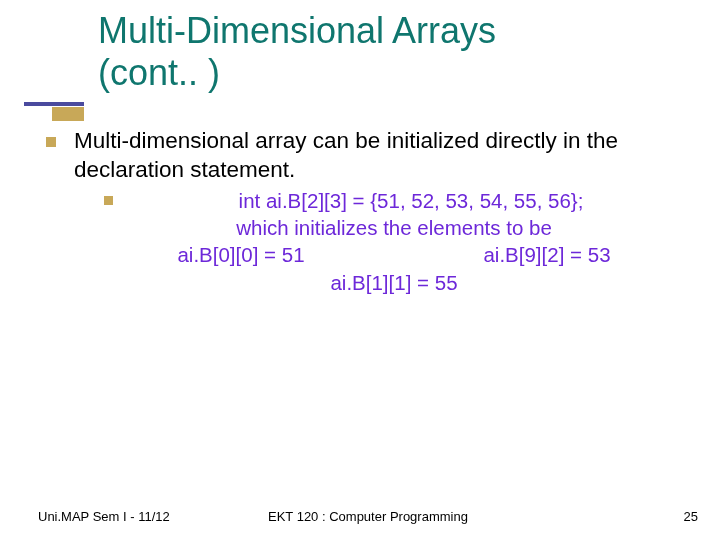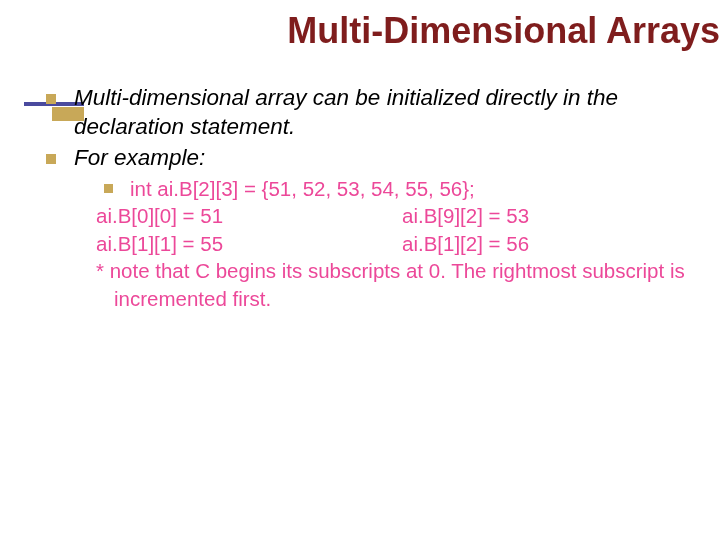--- a/index.html
+++ b/index.html
@@ -32,32 +32,30 @@
   .title-tab {
     position: absolute;
     left: 52px;
     top: 107px;
     width: 32px;
     height: 14px;
     background: #c8a858;
   }
   h1.title {
     font-size: 36px;
-    font-weight: 700;
-    color: #7f1d1d;
+    font-weight: 400;
+    color: #0f766e;
     line-height: 1.18;
     font-family: Verdana, Geneva, sans-serif;
-    text-align: right;
   }
   .body-area {
     padding: 0 28px 0 38px;
   }
   ul.bullets {
     list-style: none;
-    font-style: italic;
   }
   ul.bullets > li {
     position: relative;
     padding-left: 36px;
     font-size: 22.5px;
     line-height: 1.28;
     color: #000;
     margin-bottom: 2px;
   }
   ul.bullets > li::before {
@@ -66,21 +64,22 @@
     left: 8px;
     top: 10px;
     width: 10px;
     height: 10px;
     background: #c8a858;
   }
   .sub-area {
     padding-left: 58px;
     font-size: 20.5px;
     line-height: 1.34;
-    color: #ec4899;
+    color: #6d28d9;
+    text-align: center;
   }
   .sub-line {
     position: relative;
   }
   .sub-bullet {
     position: relative;
     padding-left: 34px;
   }
   .sub-bullet::before {
     content: "";
@@ -117,41 +116,43 @@
   .footer-center { flex: 1 1 auto; text-align: left; }
   .footer-right { flex: 0 0 60px; text-align: right; color: #000; }
 </style>
 </head>
 <body>
 <div class="slide">
 
   <div class="title-area">
     <h1 class="title">
       <span>Multi-Dimensional Arrays</span><br>
+      <span>(cont.. )</span>
     </h1>
   </div>
   <div class="title-underline"></div>
   <div class="title-tab"></div>
 
   <div class="body-area">
     <ul class="bullets">
       <li>Multi-dimensional array can be initialized directly in the declaration statement.</li>
-      <li>For example:</li>
     </ul>
 
     <div class="sub-area">
       <div class="sub-line sub-bullet">int ai.B[2][3] = {51, 52, 53, 54, 55, 56};</div>
+      <div class="sub-line">which initializes the elements to be</div>
       <div class="grid-line">
         <span class="grid-cell">ai.B[0][0] = 51</span>
         <span class="grid-cell">ai.B[9][2] = 53</span>
       </div>
       <div class="grid-line">
         <span class="grid-cell">ai.B[1][1] = 55</span>
-        <span class="grid-cell">ai.B[1][2] = 56</span>
-      </div>
-      <div class="sub-line note-indent">
-        <span>* note that C begins its subscripts at 0. The rightmost subscript is incremented first.</span>
       </div>
     </div>
   </div>
 
+  <div class="footer">
+    <span class="footer-left">Uni.MAP Sem I - 11/12</span>
+    <span class="footer-center">EKT 120 : Computer Programming</span>
+    <span class="footer-right">25</span>
+  </div>
 
 </div>
 
 </body></html>

